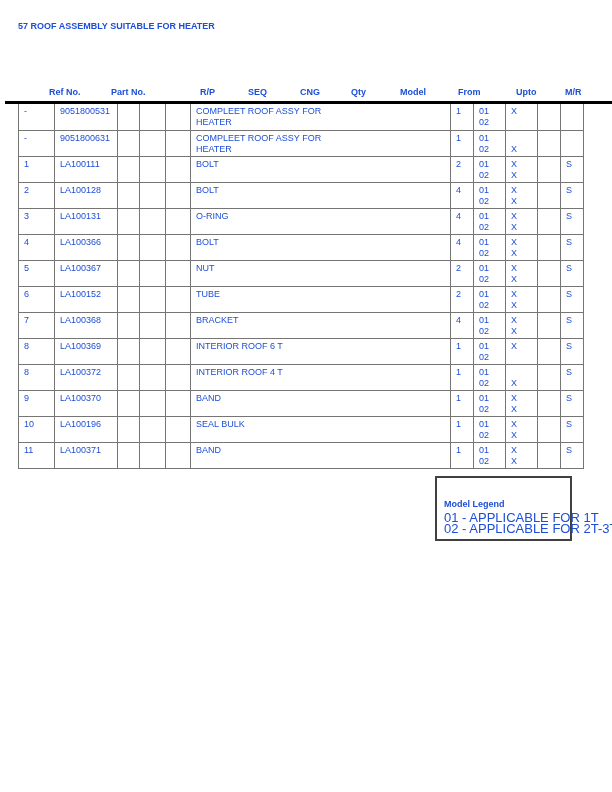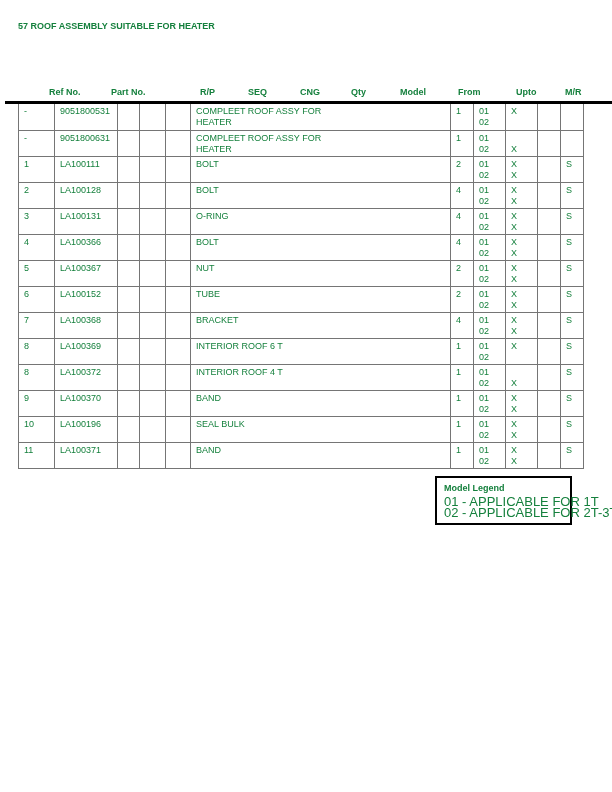--- a/index.html
+++ b/index.html
@@ -1,18 +1,18 @@
 <!DOCTYPE html>
 <html><head>
 <meta charset="utf-8">
 <style>
   html,body{margin:0;padding:0;background:#e8e8e8;}
   .page{
     position:relative;width:612px;height:792px;background:#ffffff;margin:0 auto;
-    font-family:"Liberation Sans",sans-serif;color:#15803d;overflow:hidden;
+    font-family:"Liberation Sans",sans-serif;color:#1d4ed8;overflow:hidden;
   }
   .title{
     position:absolute;left:18px;top:21px;font-size:9px;font-weight:bold;line-height:11px;
     white-space:nowrap;
   }
   .breadcrumb{
     position:absolute;left:18px;top:42px;font-size:9px;font-weight:bold;line-height:12px;
     white-space:pre-line;width:540px;
   }
   .colheads{
@@ -29,21 +29,21 @@
   }
   table.parts td{
     border:1px solid #757575;vertical-align:top;
     padding:2px 2px 0 5px;font-size:9px;line-height:11px;
   }
   table.parts tr{height:26px;}
   table.parts tr:first-child td{border-top:none;}
   .ln{min-height:11px;white-space:nowrap;}
   .legend{
     position:absolute;left:435px;top:476px;width:137px;box-sizing:border-box;
-    border:2px solid #000000;background:#fff;padding:4px 4px 5px 7px;
+    border:2px solid #404040;background:#fff;padding:20px 4px 5px 7px;
   }
   .legend-title{font-size:9px;font-weight:bold;line-height:12px;margin-bottom:2px;white-space:nowrap;}
   .legend-item{font-size:13px;line-height:11px;white-space:nowrap;}
 </style>
 </head>
 <body>
 
 <div class="page">
 
   <div class="title">57 ROOF ASSEMBLY SUITABLE FOR HEATER</div>

